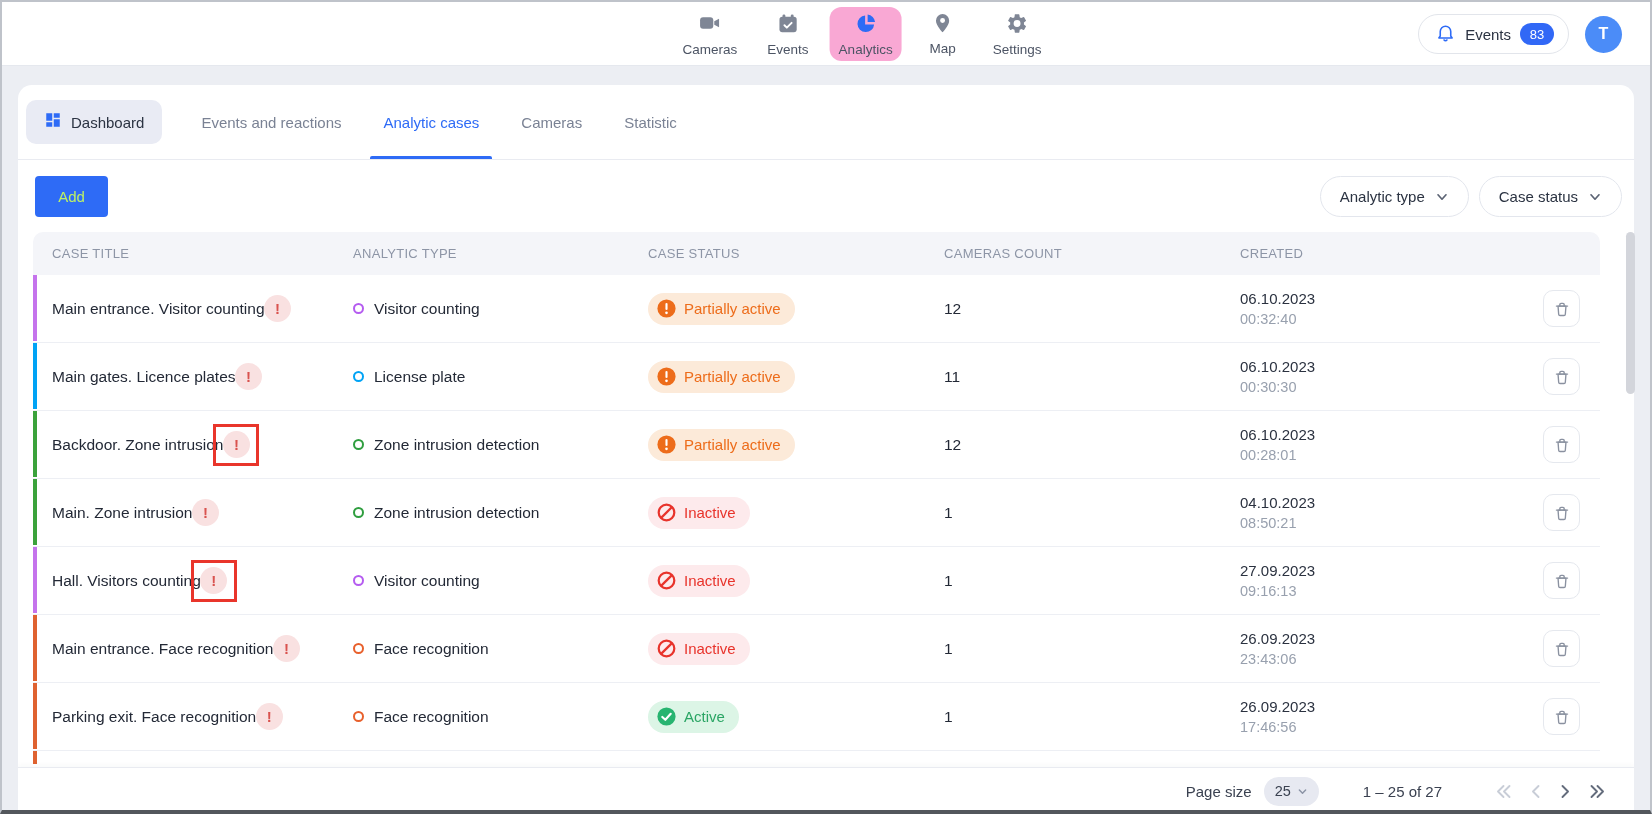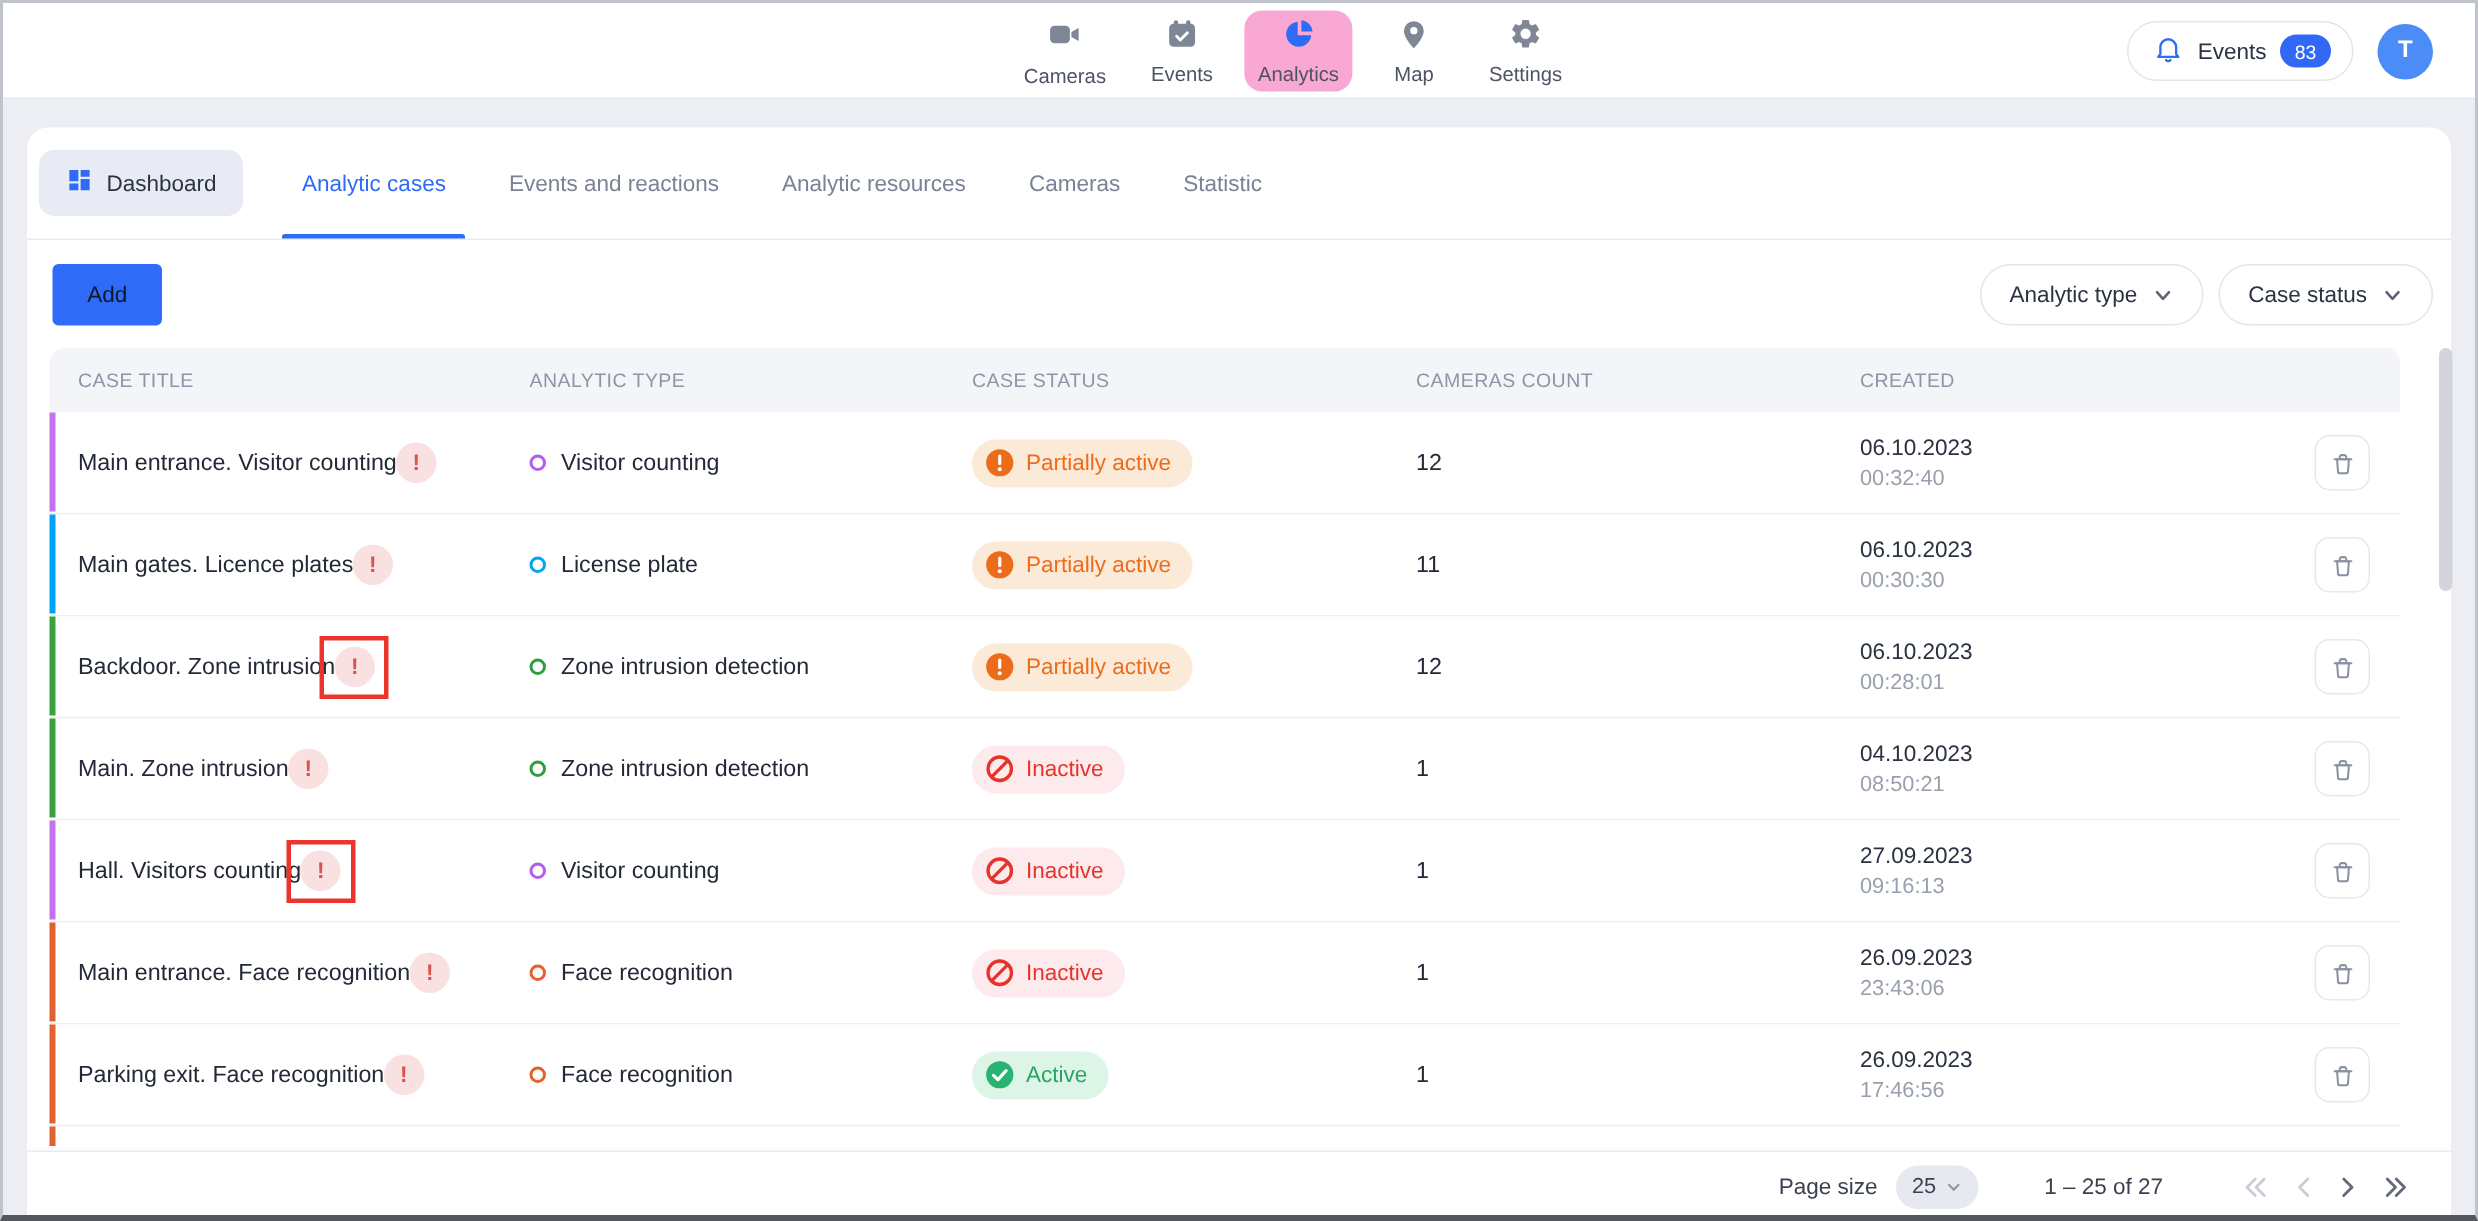--- a/index.html
+++ b/index.html
@@ -69,21 +69,21 @@
   .tab.active { color:#2e6bf6; }
   .tab.active::after {
     content:""; position:absolute; left:8px; right:8px; bottom:0; height:3px;
     background:#2e6bf6; border-radius:2px 2px 0 0;
   }
 
   
   .toolbar { display:flex; align-items:center; margin:16px 12px 0 17px; }
   .add-btn {
     width:73px; height:41px; border:none; border-radius:4px;
-    color:#0f172a; font-size:15px; font-family:inherit; cursor:pointer;
+    color:#bef264; font-size:15px; font-family:inherit; cursor:pointer;
   }
   .search-wrap {
     position:relative; margin-left:17px; width:348px; height:41px;
     background:#ebecf1; border-radius:21px;
   }
   .search-input {
     width:100%; height:100%; border:none; background:transparent; outline:none;
     padding:0 48px 0 22px; font-size:15px; color:#2b3342; font-family:inherit;
   }
   .search-input::placeholder { color:#8b93a5; }
@@ -233,31 +233,28 @@
     <div class="tabsbar">
       <div class="dash-pill">
         <span>
           <svg width="18" height="18" viewBox="0 0 24 24" fill="#2e6bf6">
             <path d="M3 13h8V3H3v10zm0 8h8v-6H3v6zm10 0h8V11h-8v10zm0-18v6h8V3h-8z"></path>
           </svg>
         </span>
         <span class="tab-label">Dashboard</span>
       </div>
       <div id="tabs" style="display:flex; align-items:stretch;">
+  <div class="tab">
+            <span>Events and reactions</span>
+          </div>
+
   <div class="tab active">
             <span>Analytic cases</span>
           </div>
 
-  <div class="tab">
-            <span>Events and reactions</span>
-          </div>
-
-  <div class="tab">
-            <span>Analytic resources</span>
-          </div>
 
   <div class="tab">
             <span>Cameras</span>
           </div>
 
   <div class="tab">
             <span>Statistic</span>
           </div>
 </div>
     </div>

